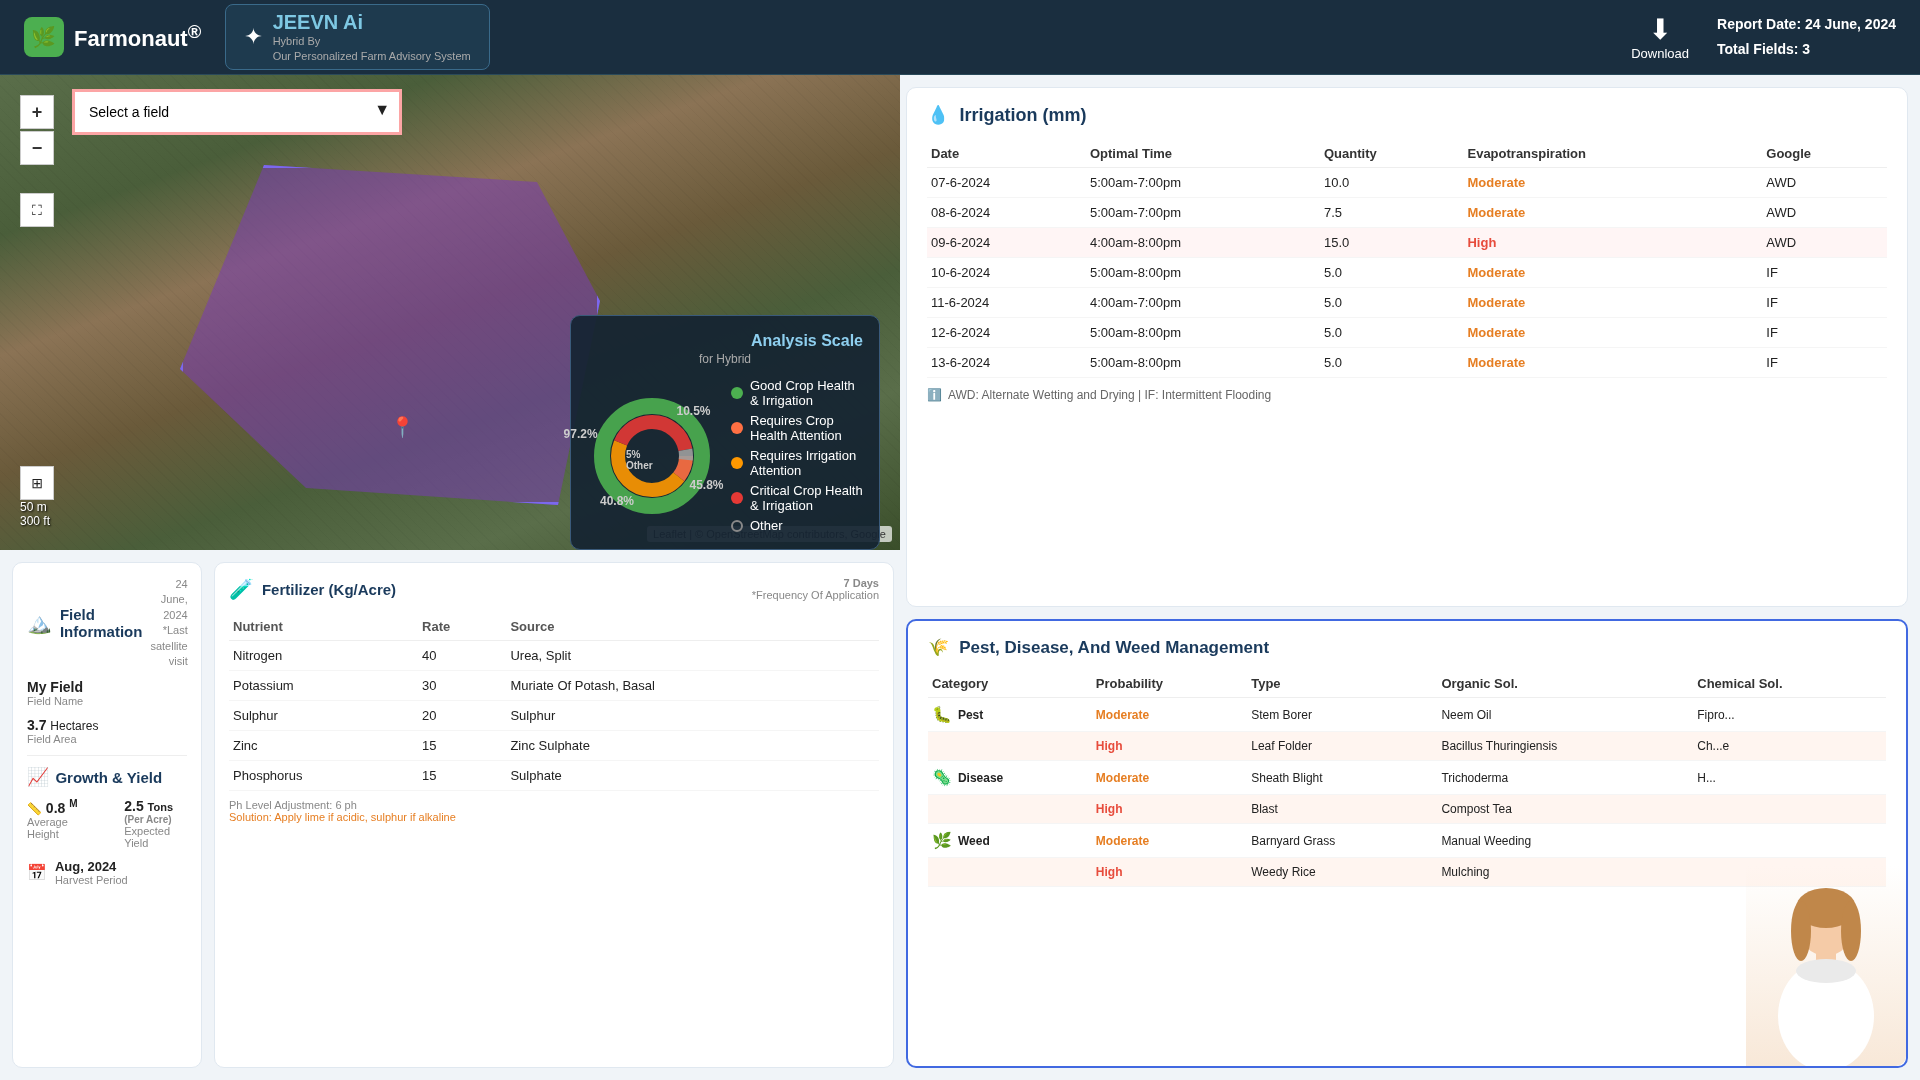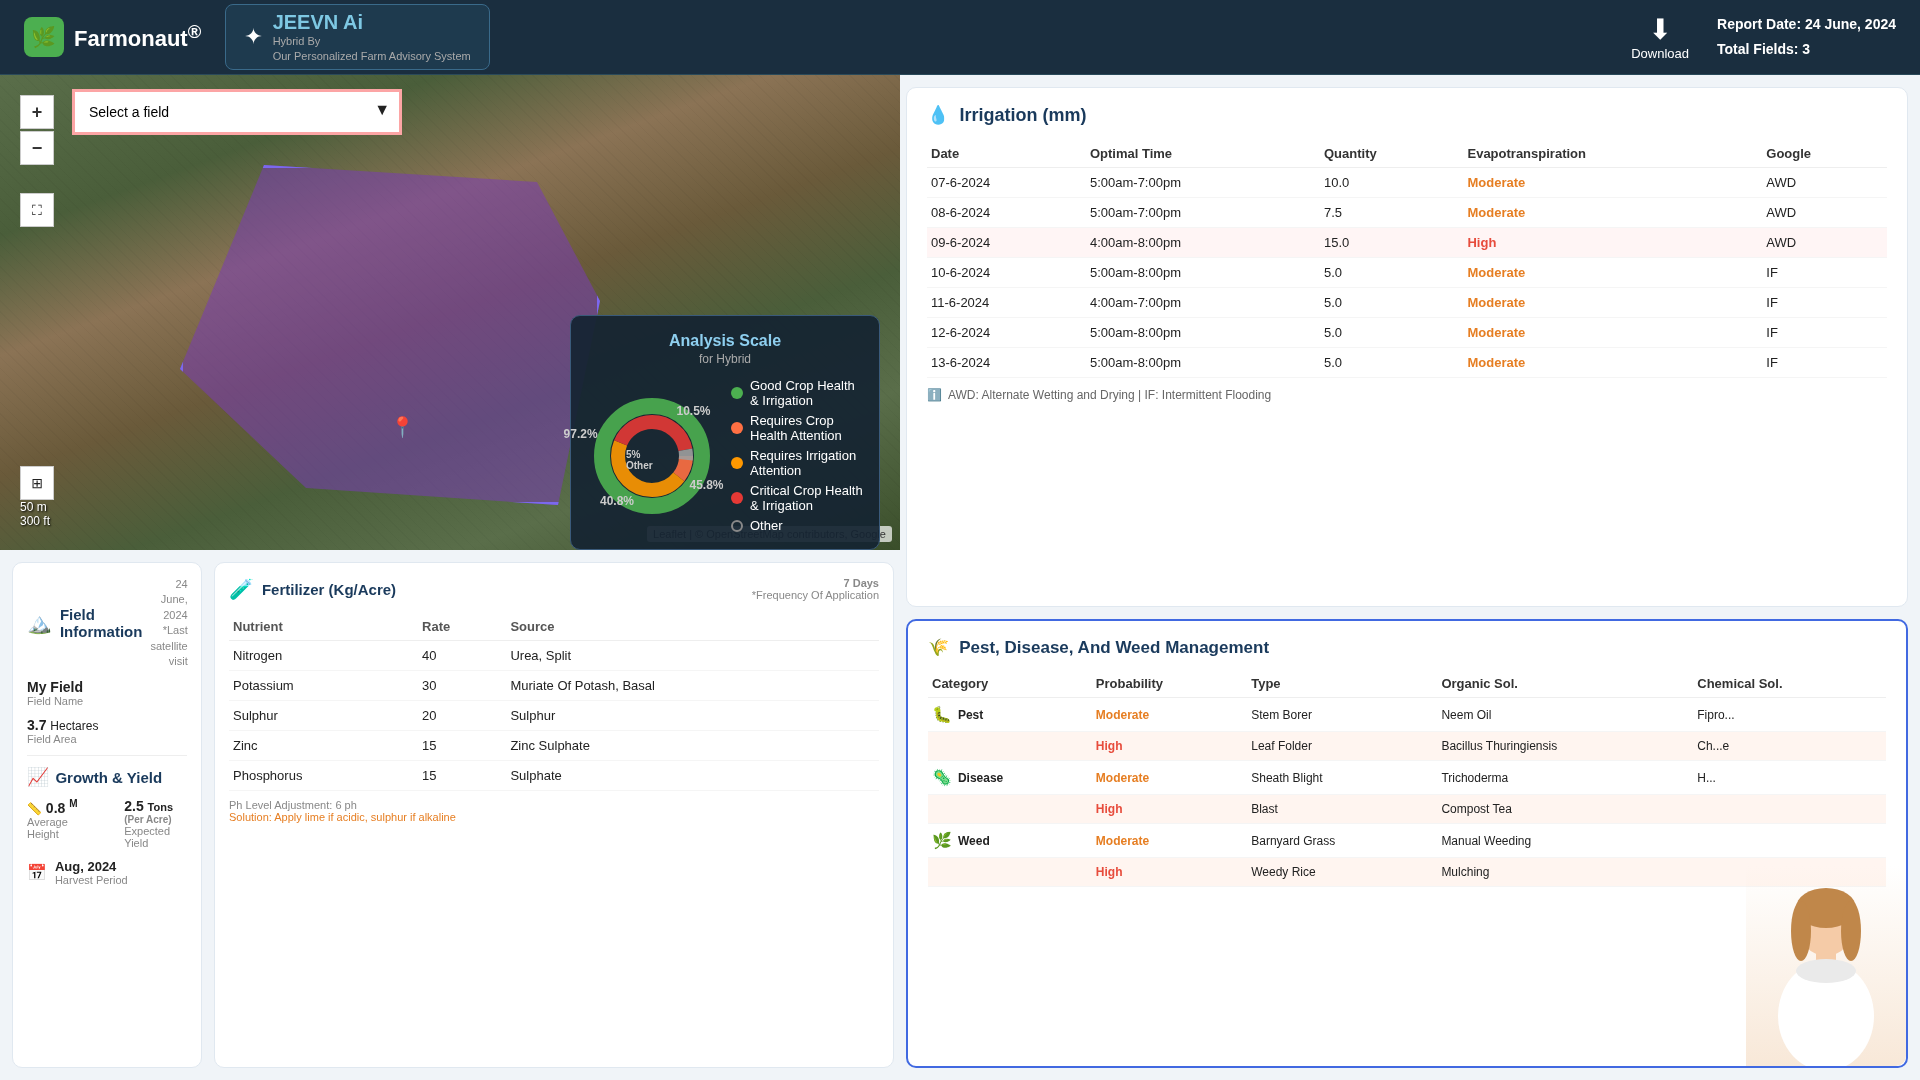--- a/index.html
+++ b/index.html
@@ -192,21 +192,21 @@
       position: absolute;
       top: 240px; right: 20px;
       width: 310px;
       background: rgba(20, 35, 50, 0.93);
       border: 1px solid #3a5a7a;
       border-radius: 10px;
       padding: 16px;
       color: white;
     }
     .analysis-title {
-      text-align: center;
+      text-align: right;
       font-size: 16px;
       font-weight: bold;
       color: #8ecfef;
       margin-bottom: 2px;
     }
     .analysis-subtitle {
       text-align: center;
       font-size: 12px;
       color: #aaa;
       margin-bottom: 12px;

